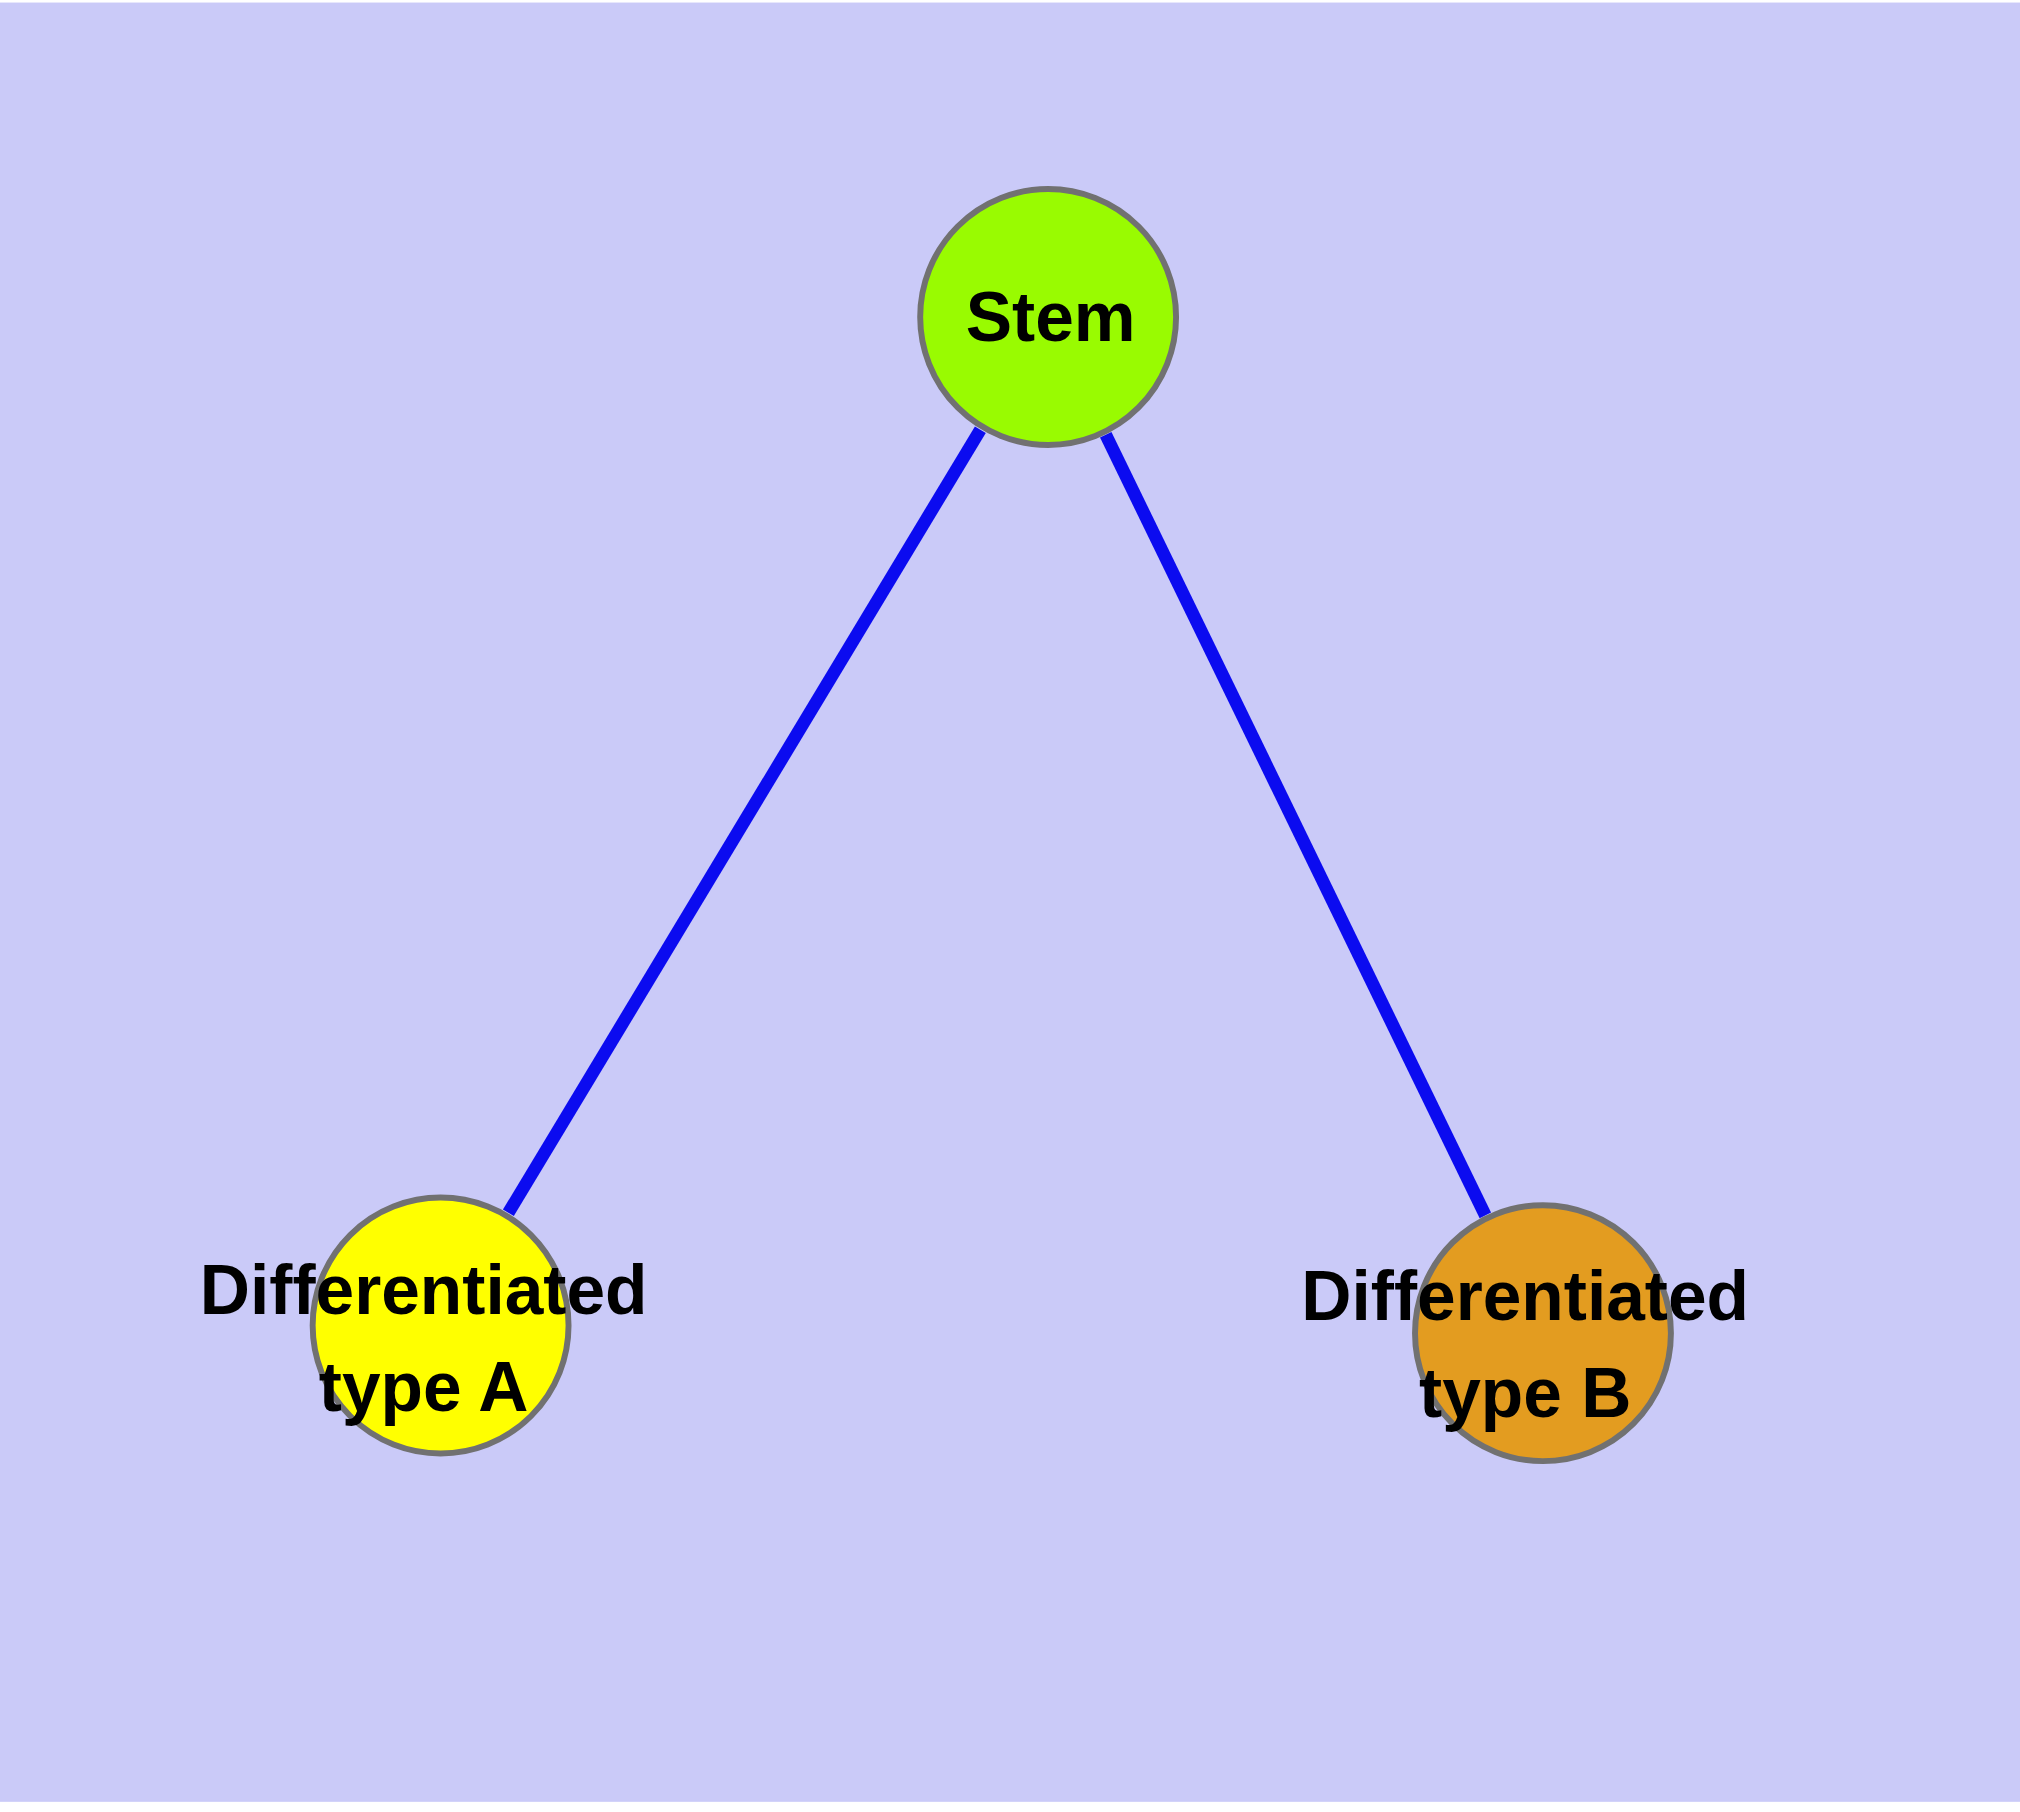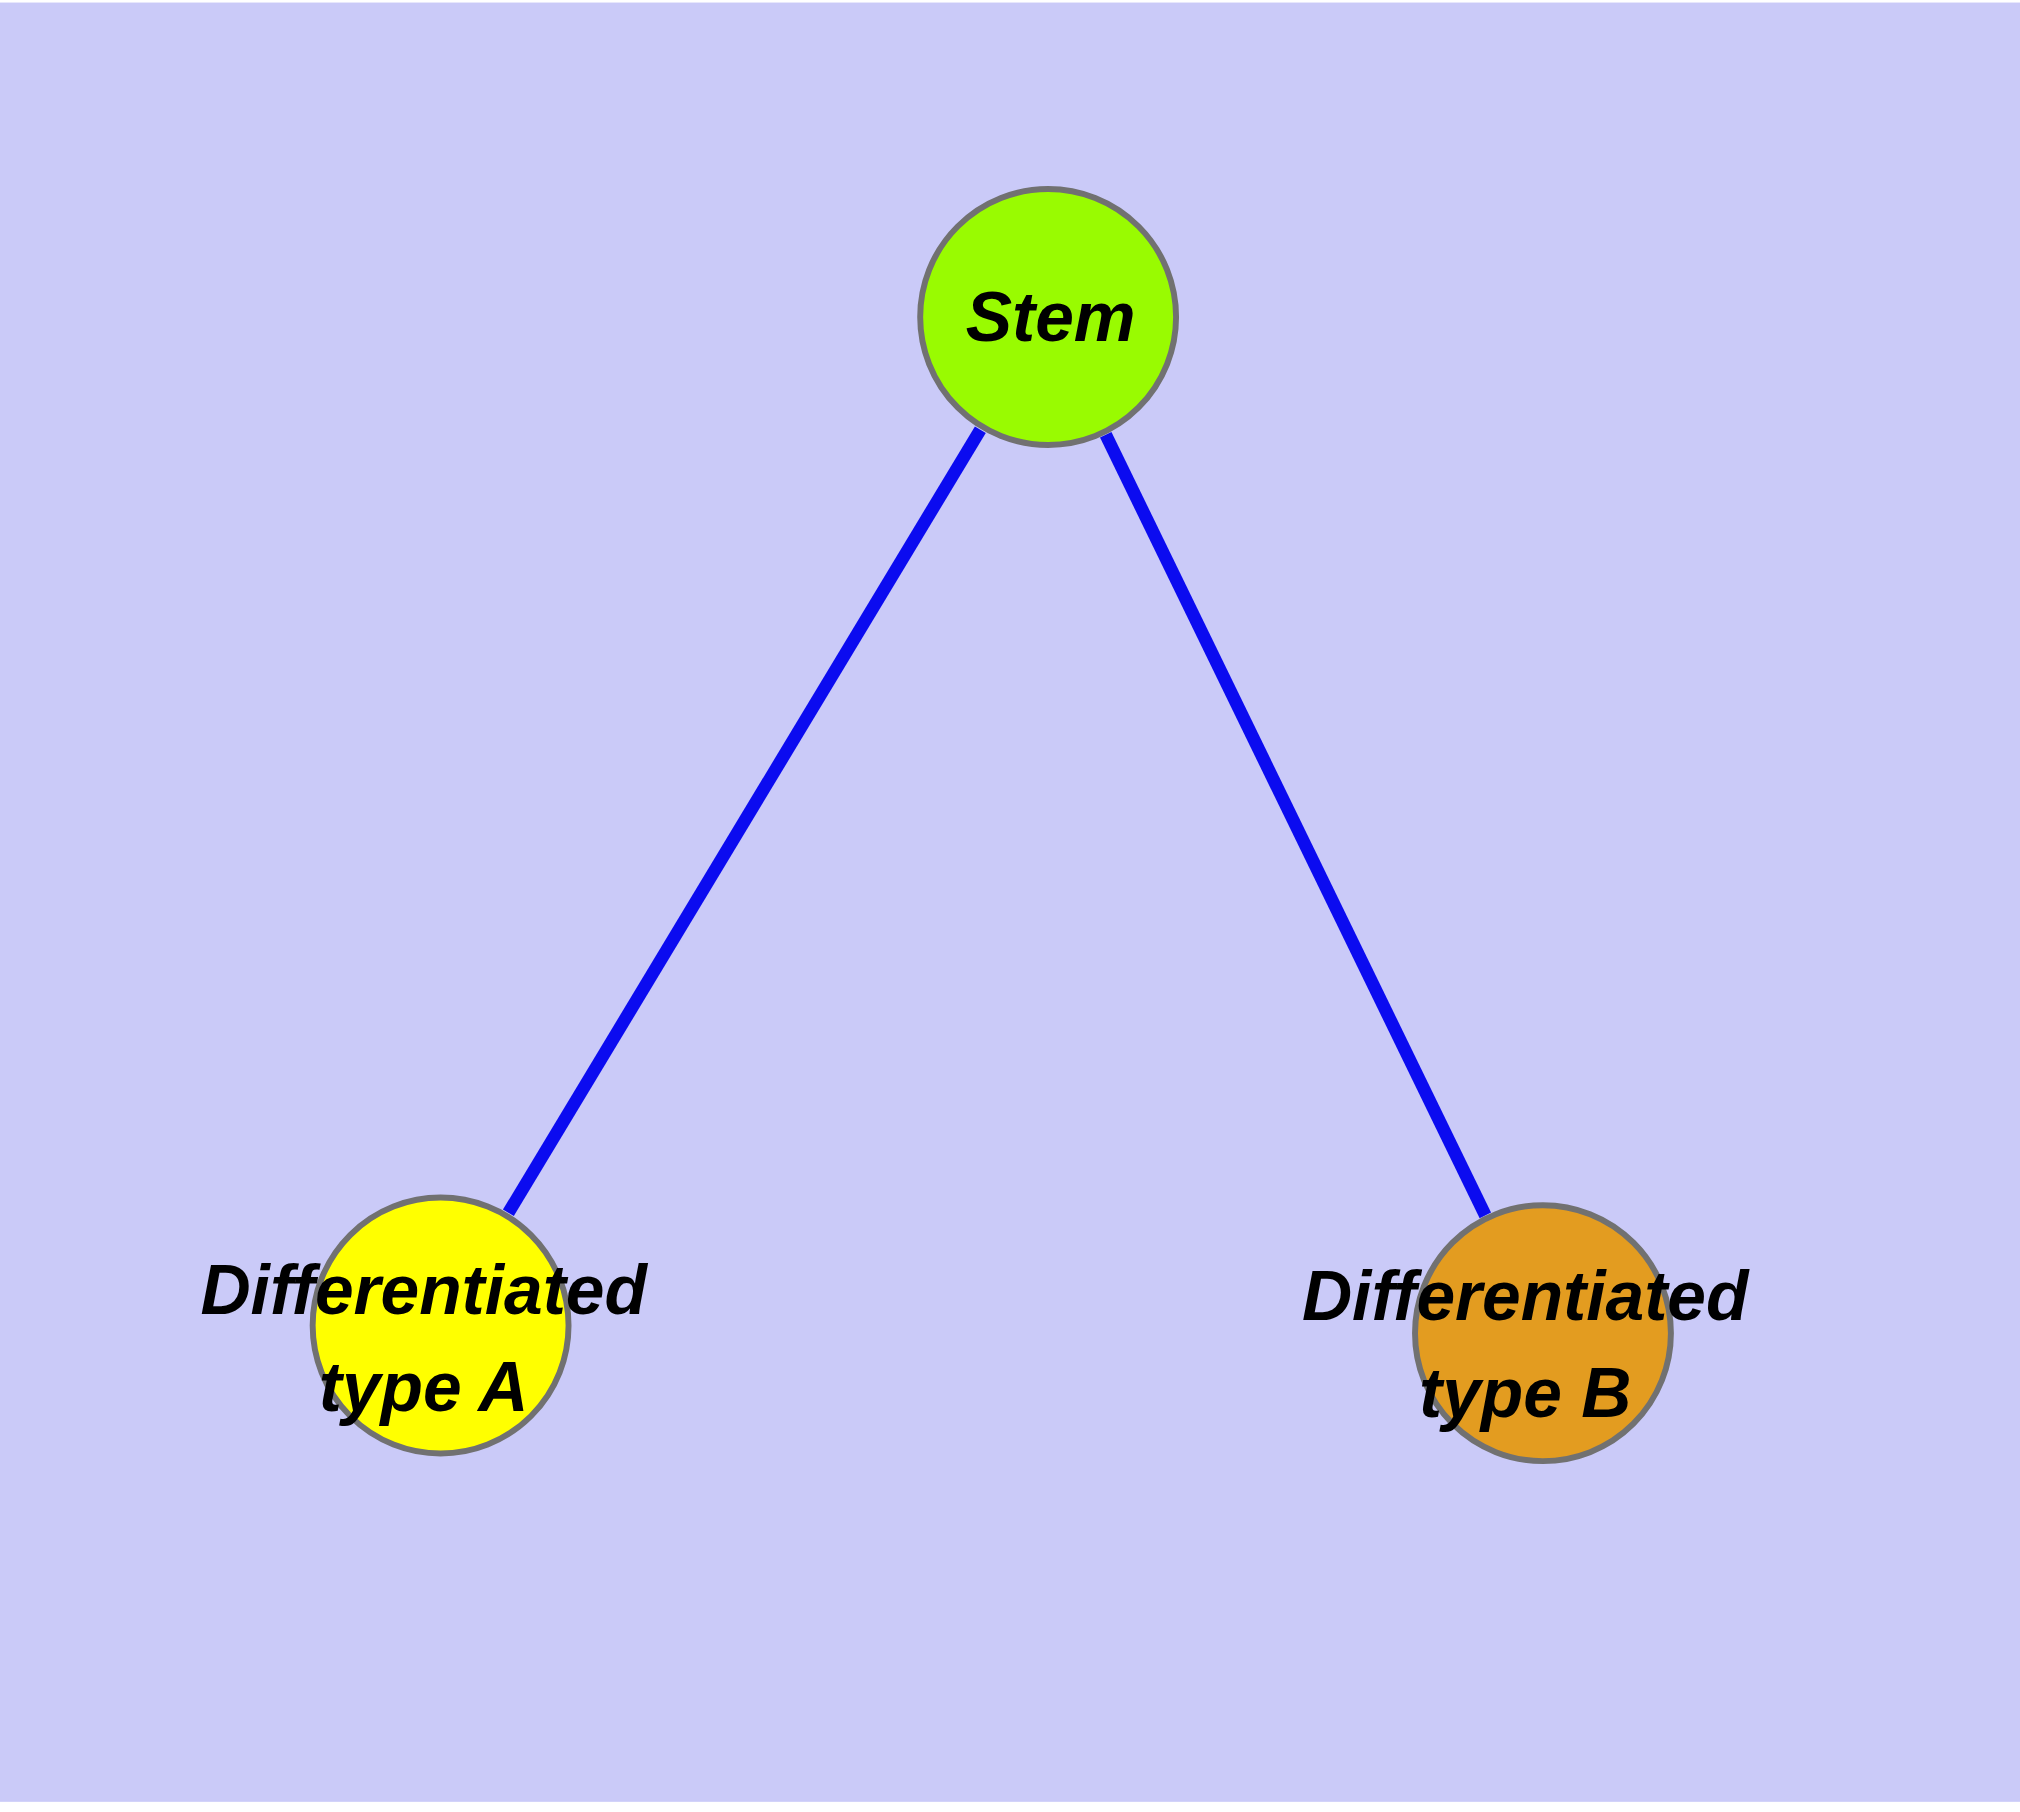--- a/index.html
+++ b/index.html
@@ -4,21 +4,20 @@
 <style>
   html, body {
     margin: 0;
     padding: 0;
     background: #ffffff;
   }
   .figure {
     width: 100vw;
     height: 100vh;
     overflow: hidden;
-    font-style: italic;
   }
   svg {
     display: block;
     width: 100%;
     height: 100%;
   }
   .node-label {
     font-family: "Liberation Sans", sans-serif;
     font-weight: 700;
     font-size: 82px;

